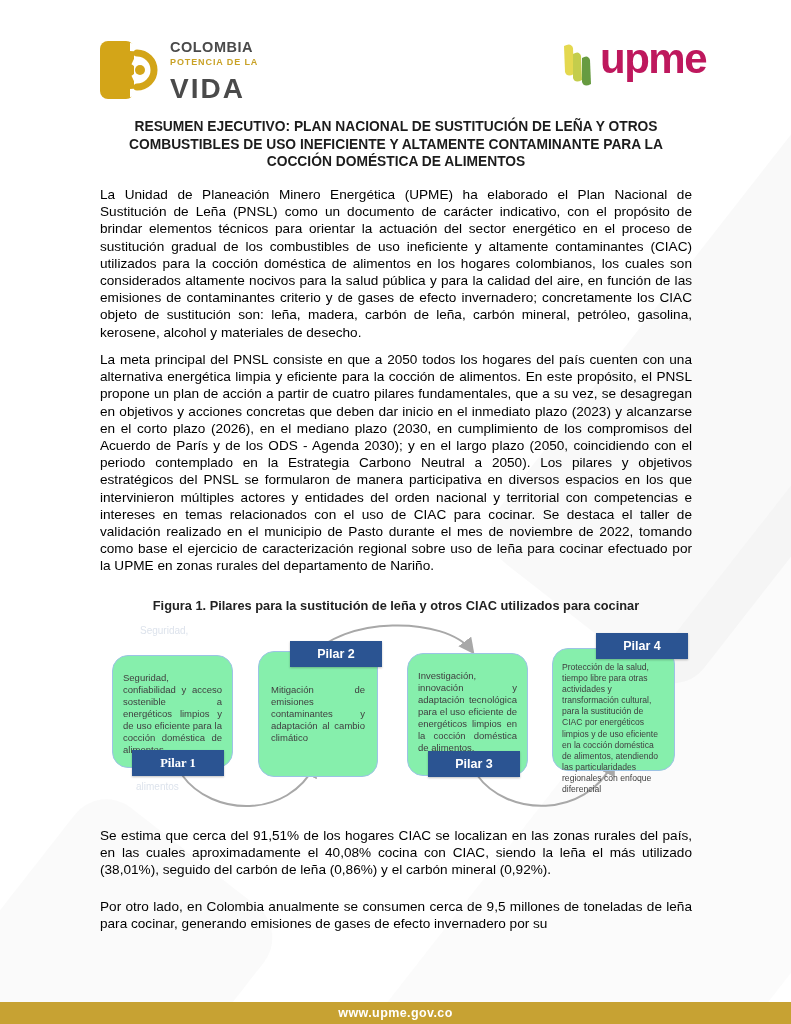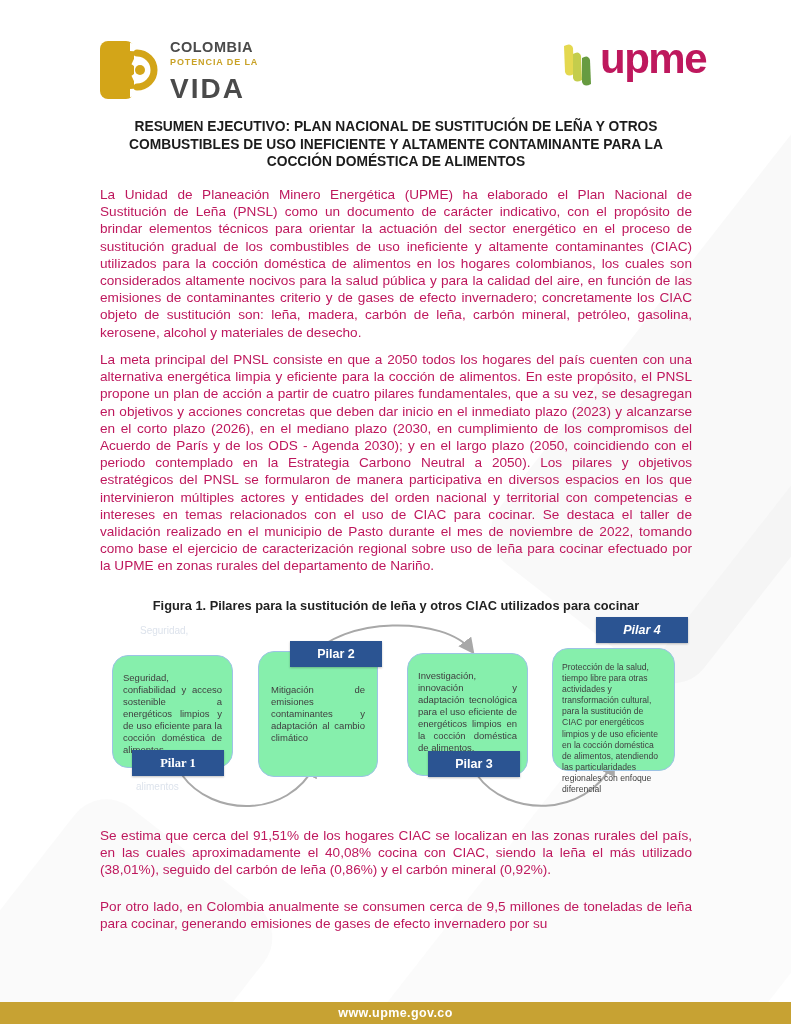--- a/index.html
+++ b/index.html
@@ -24,21 +24,21 @@
   .co-l1 { font-size:14.5px; font-weight:bold; color:#4a4a4a; letter-spacing:0.5px; }
   .co-l2 { font-size:9px;  font-weight:bold; color:#c9a227; letter-spacing:0.9px; margin:3px 0 8px; }
   .co-l3 { font-size:28px; font-weight:bold; color:#4a4a4a; letter-spacing:2px; }
   .upme-logo { display:flex; align-items:flex-start; gap:5px; padding-top:2px; }
   .upme-word { font-size:42px; font-weight:bold; color:#be185d; letter-spacing:-1.5px; line-height:0.9; }
 
   
   .doc-title { left:100px; top:118px; width:592px; text-align:center;
     font-size:13.8px; font-weight:bold; color:#1c1c1c; line-height:17.5px; }
   .body-para { left:100px; width:592px; font-size:13.6px; line-height:17.2px;
-    color:#be185d; text-align:justify; }
+    color:#000000; text-align:justify; }
   .p1 { top:186px; }
   .p2 { top:351px; }
   .p3 { top:827px; }
   .p4 { top:898px; }
 
   
   .fig-caption { left:100px; top:598px; width:592px; text-align:center;
     font-size:12.8px; font-weight:bold; color:#222; }
   .figure { left:0; top:615px; width:791px; height:212px; }
   .arrows { position:absolute; left:0; top:0; width:791px; height:212px; overflow:visible; z-index:1; }
@@ -55,21 +55,21 @@
   .b3 { left:407px; top:38px;  width:121px; height:123px; padding:16px 10px; }
   .b3 p { text-align:justify; }
   .b4 { left:552px; top:33px;  width:123px; height:123px; padding:13px 9px 10px; }
   .b4 p { font-size:8.6px; line-height:11.1px; text-align:left; }
   .pillar-label { position:absolute; width:92px; height:26px; background:#2b5492;
     color:#ffffff; font-size:12.5px; font-weight:bold; text-align:center;
     line-height:26px; z-index:3; box-shadow:0 1px 2px rgba(0,0,0,0.25); }
   .l1 { left:132px; top:135px;font-family:Liberation Serif, serif; }
   .l2 { left:290px; top:26px; }
   .l3 { left:428px; top:136px; }
-  .l4 { left:596px; top:2px;font-style:italic; }
+  .l4 { left:596px; top:18px; }
 
   
   .footer { left:0; bottom:0; width:791px; height:22px; background:#c7a233;
     text-align:center; z-index:2; }
   .footer span { color:#ffffff; font-size:12.5px; font-weight:bold;
     line-height:22px; letter-spacing:0.4px; }
 </style>
 </head>
 <body>
 

